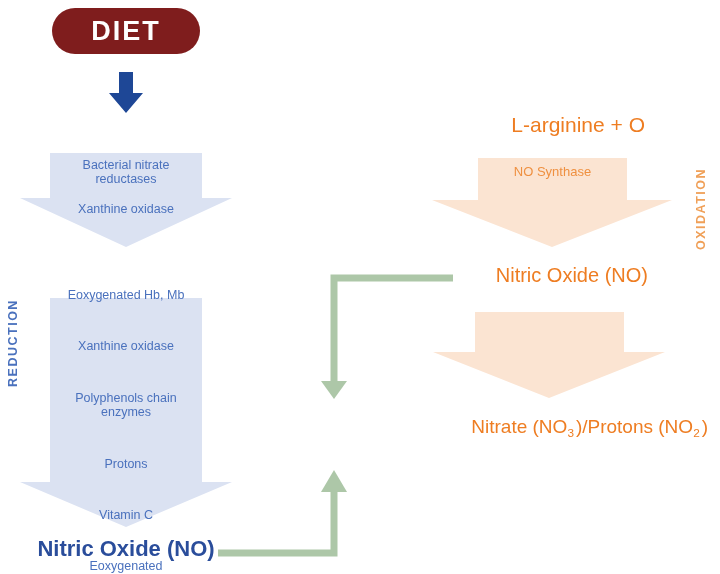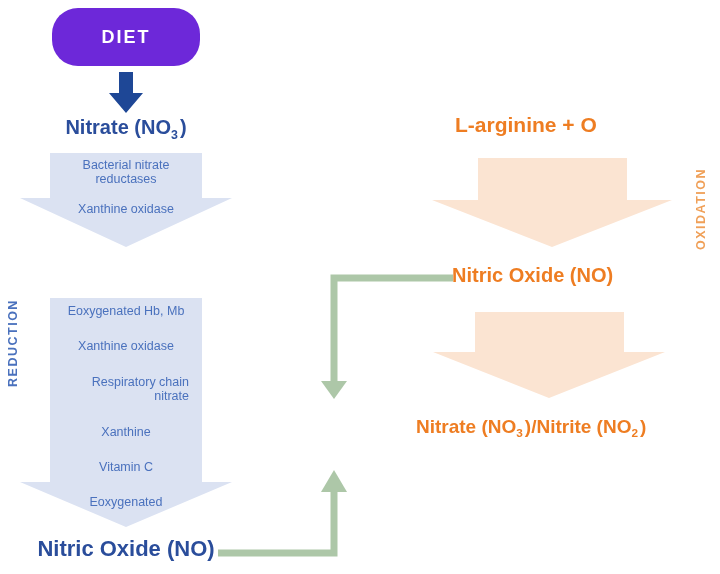--- a/index.html
+++ b/index.html
@@ -6,47 +6,47 @@
   #canvas {
     position:relative; width:720px; height:574px; overflow:hidden;
     background:#ffffff;
     font-family:"Liberation Sans", sans-serif;
   }
   #shapes { position:absolute; left:0; top:0; width:720px; height:574px; }
 
   .abs { position:absolute; }
 
   .diet-box {
-    left:52px; top:8px; width:148px; height:58px;
-    background:#6d28d9; border-radius:26px;
+    left:52px; top:8px; width:148px; height:46px;
+    background:#7f1d1d; border-radius:26px;
     display:flex; align-items:center; justify-content:center;
-    color:#ffffff; font-size:18px; font-weight:bold; letter-spacing:2px;
+    color:#ffffff; font-size:27px; font-weight:bold; letter-spacing:2px;
   }
 
   .blue-heading { color:#2a4d9b; font-weight:bold; text-align:center; }
-  .orange-heading { color:#ee7d22; font-weight:bold; text-align:left; }
+  .orange-heading { color:#ee7d22; font-weight:normal; text-align:right; }
 
   #nitrate-heading  { left:28px;  top:116px; width:196px; font-size:20px; }
   #nitrite-heading  { left:28px;  top:260px; width:196px; font-size:20px; }
   #no-left-heading  { left:6px;   top:536px; width:240px; font-size:22px; }
 
   #larginine-heading { left:455px; top:113px; width:190px; font-size:21px; }
   #no-right-heading  { left:452px; top:264px; width:196px; font-size:20px; }
   #product-heading   { left:416px; top:416px; width:292px; font-size:19px; }
 
   .sub { font-size:62%; position:relative; top:0.38em; margin-right:2px; }
 
   .arrow-list {
     left:50px; width:152px;
     display:flex; flex-direction:column; align-items:center;
     color:#4a71bd; font-size:12.5px; text-align:center; line-height:1.15;
   }
   #arrow1-list { top:158px; gap:15px; }
   #arrow1-list .arrow-item { max-width:112px;text-align:center; }
-  #arrow2-list { top:304px; gap:21px;text-align:right; }
+  #arrow2-list { top:288px; gap:37px; }
   #arrow2-list .arrow-item { max-width:126px; }
 
   #no-synthase {
     left:478px; top:164px; width:149px; text-align:center;
     color:#ef9040; font-size:13px;
   }
 
   .side-label {
     white-space:nowrap; font-size:12.5px; font-weight:600; letter-spacing:1.5px;
   }
@@ -83,50 +83,48 @@
 
     <polyline fill="none" stroke-width="7" points="453,278 334,278 334,383" stroke="#adc7a8"></polyline>
     <polygon points="321,381 347,381 334,399" fill="#adc7a8"></polygon>
 
     <polyline fill="none" stroke-width="7" points="218,553 334,553 334,490" stroke="#adc7a8"></polyline>
     <polygon points="321,492 347,492 334,470" fill="#adc7a8"></polygon>
   </svg>
 
   <div class="abs diet-box">DIET</div>
 
-  <div class="abs blue-heading" id="nitrate-heading">
-    <span>Nitrate (NO</span><span class="sub">3</span><span>)</span>
-  </div>
 
   <div class="abs arrow-list" id="arrow1-list">
     <div class="arrow-item">Bacterial nitrate reductases</div>
     <div class="arrow-item">Xanthine oxidase</div>
   </div>
 
 
   <div class="abs arrow-list" id="arrow2-list">
     <div class="arrow-item">Eoxygenated Hb, Mb</div>
     <div class="arrow-item">Xanthine oxidase</div>
-    <div class="arrow-item">Respiratory chain nitrate</div>
-    <div class="arrow-item">Xanthine</div>
+    <div class="arrow-item">Polyphenols chain enzymes</div>
+    <div class="arrow-item">Protons</div>
     <div class="arrow-item">Vitamin C</div>
     <div class="arrow-item">Eoxygenated</div>
   </div>
 
   <div class="abs blue-heading" id="no-left-heading">Nitric Oxide (NO)</div>
 
   <div class="abs side-label" id="reduction-label">REDUCTION</div>
 
   <div class="abs orange-heading" id="larginine-heading">L-arginine + O</div>
 
+  <div class="abs" id="no-synthase">NO Synthase</div>
 
   <div class="abs side-label" id="oxidation-label">OXIDATION</div>
 
   <div class="abs orange-heading" id="no-right-heading">Nitric Oxide (NO)</div>
 
   <div class="abs orange-heading" id="product-heading">
-    <span>Nitrate (NO</span><span class="sub">3</span><span>)/Nitrite (NO</span><span class="sub">2</span><span>)</span>
+    <span>Nitrate (NO</span><span class="sub">3</span><span>)/Protons (NO</span><span class="sub">2</span><span>)</span>
   </div>
 
   <div class="abs" id="biological-heading">
   </div>
 
 </div>
 
 </body></html>

